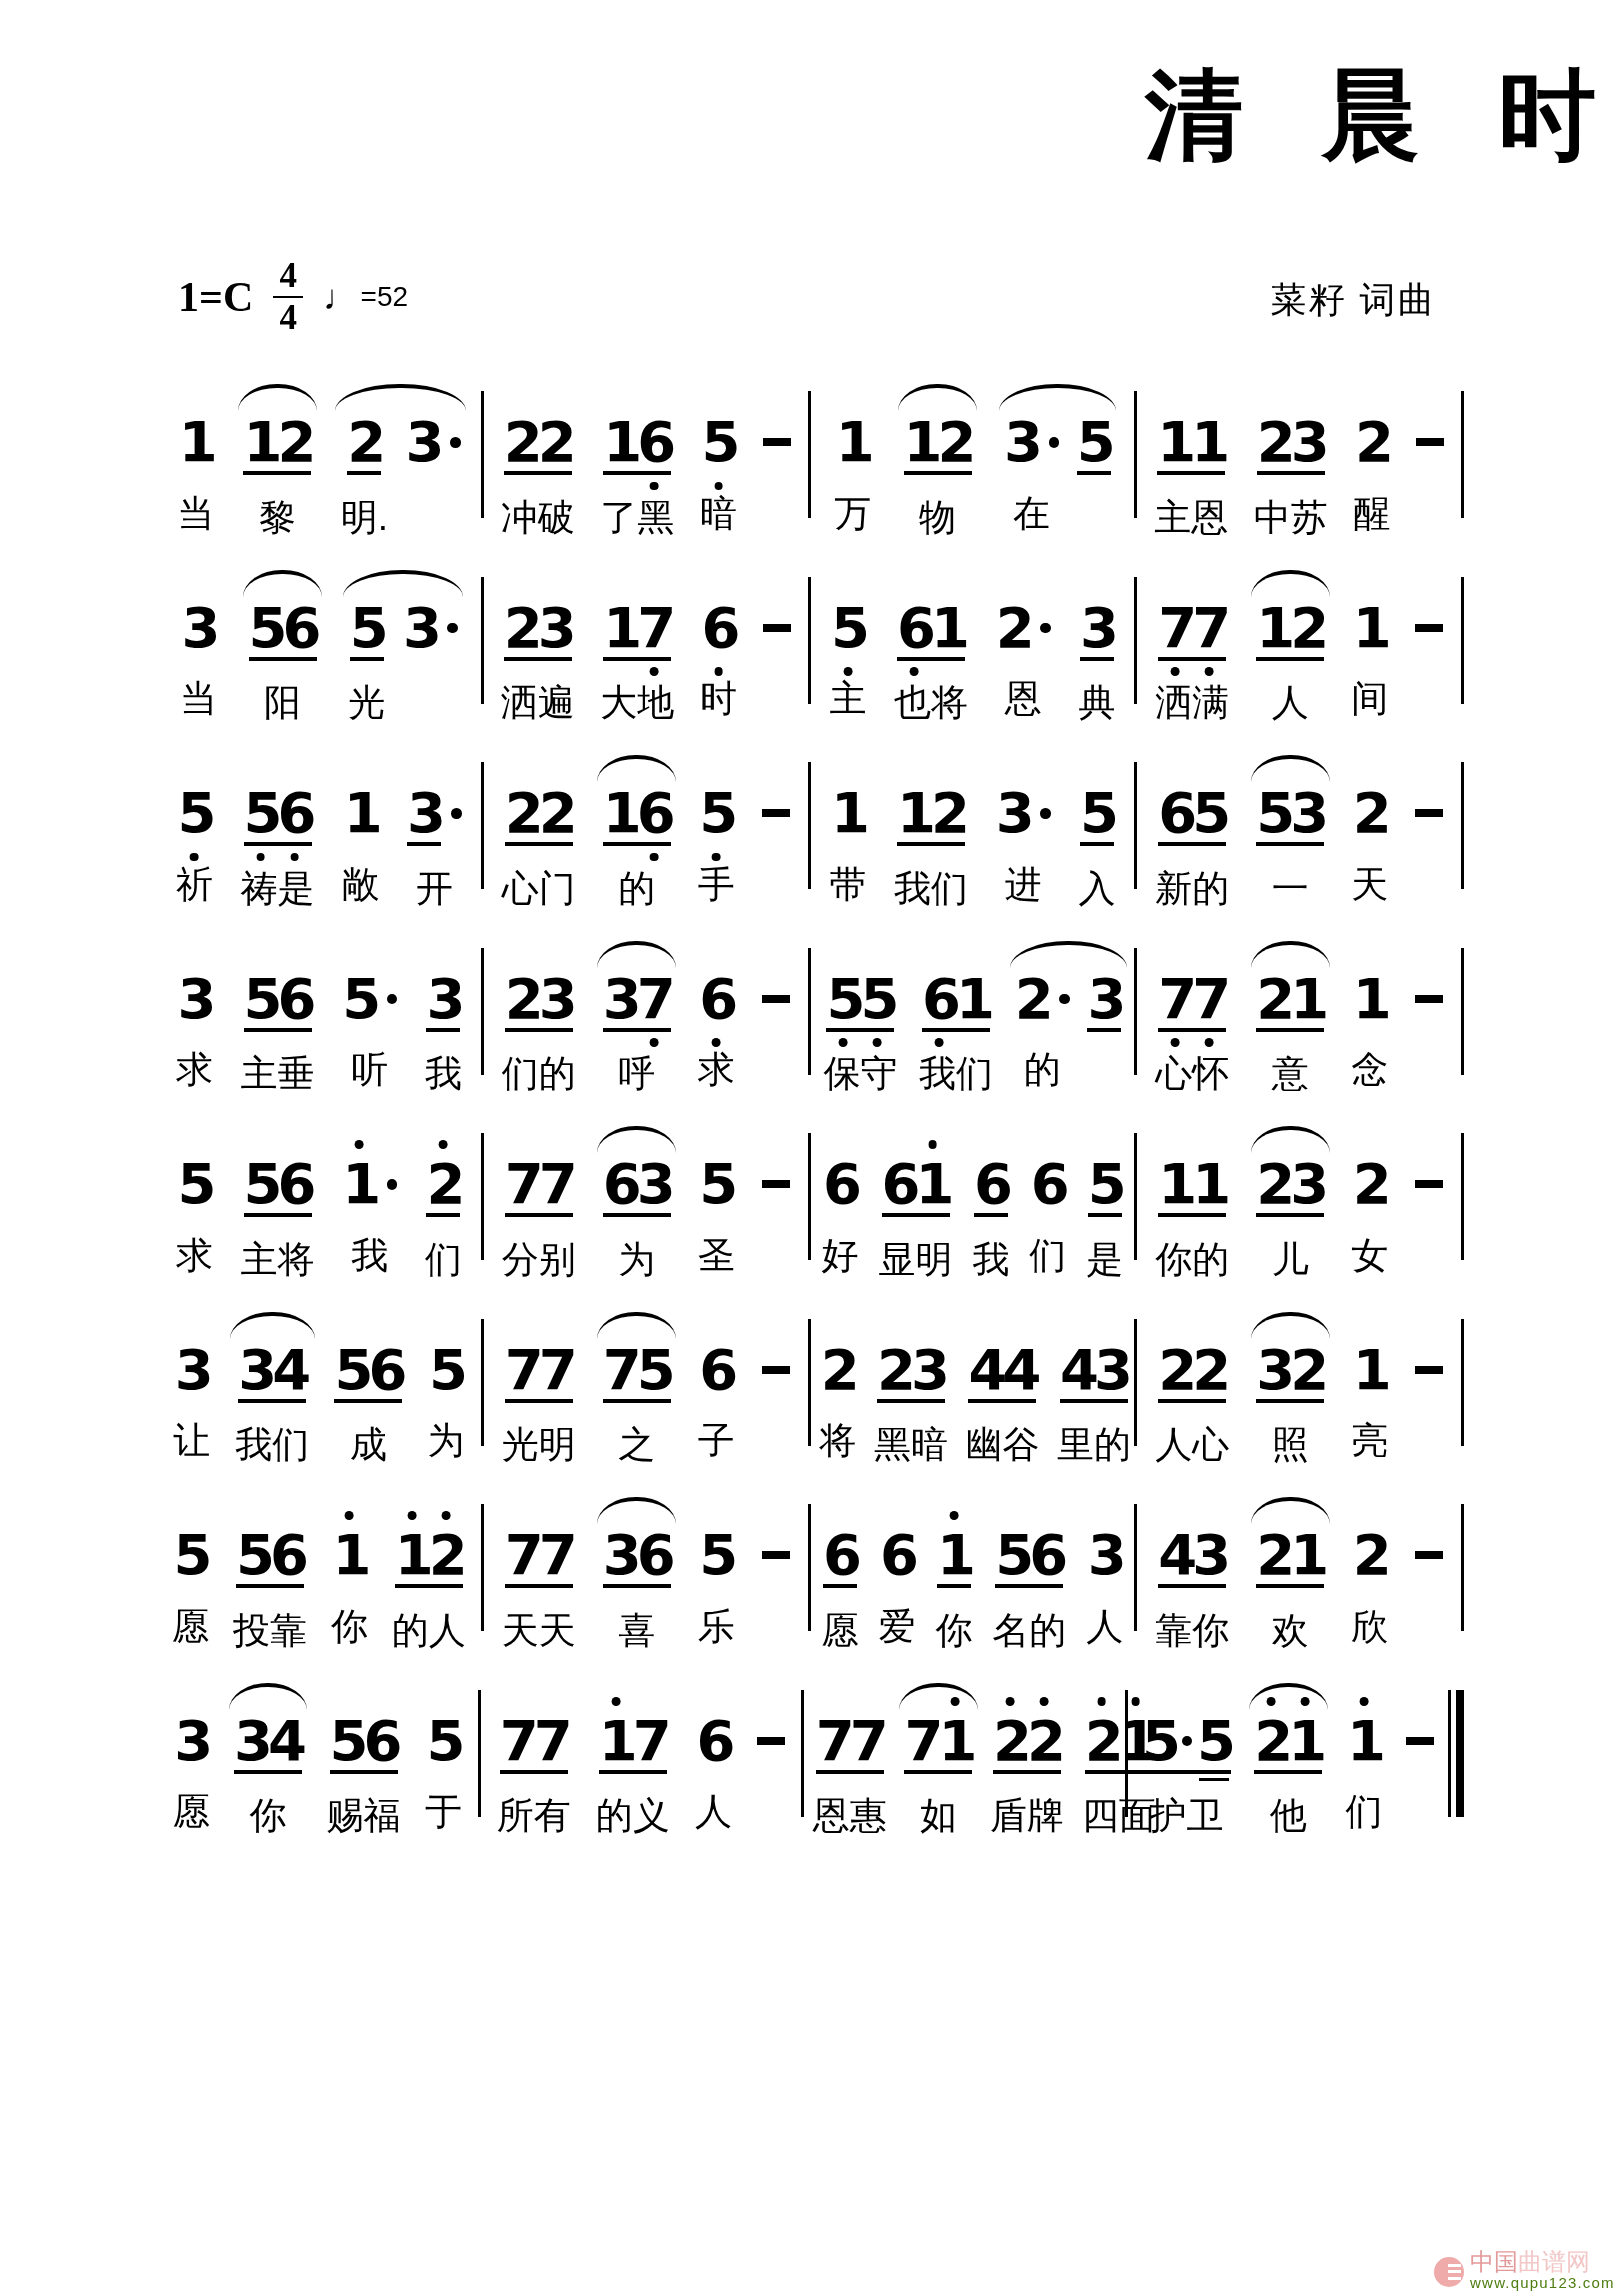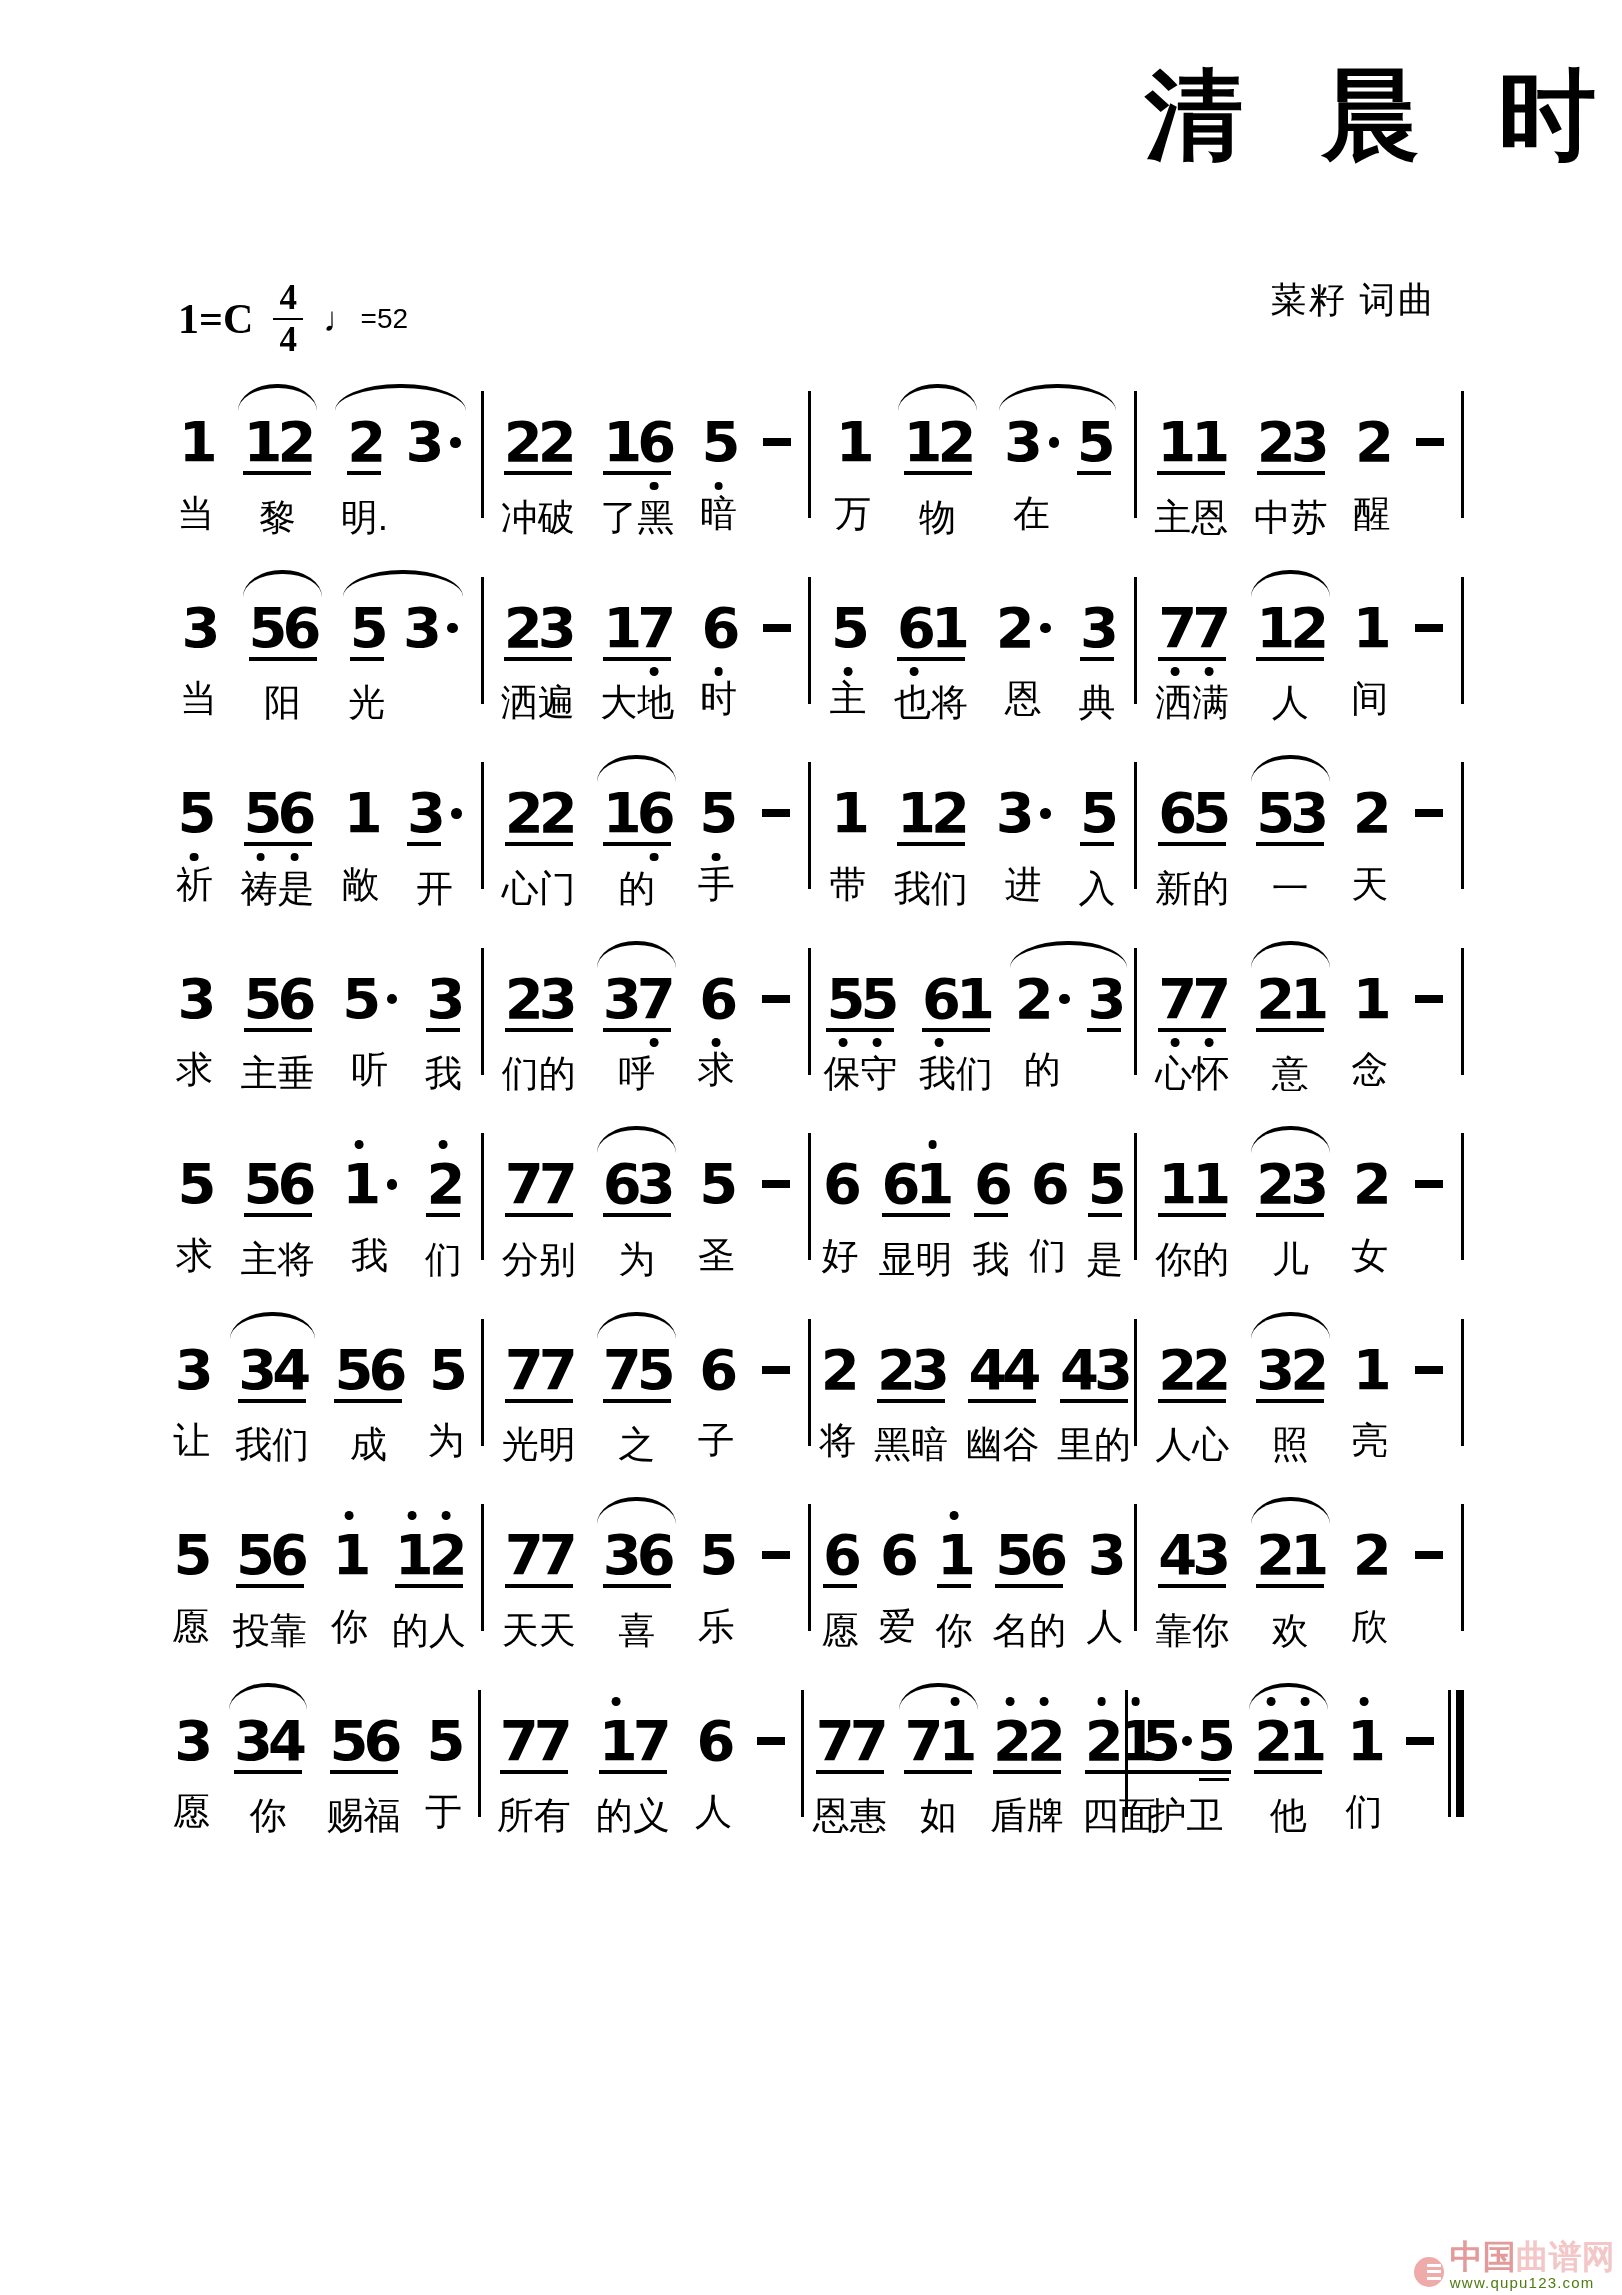--- a/index.html
+++ b/index.html
@@ -1,18 +1,18 @@
 <!DOCTYPE html>
 <html style="font-size:9.4px"><head>
 <meta charset="utf-8">
 <style>
   html,body{margin:0;padding:0;background:#fff;}
   body{width:1623px;height:2295px;position:relative;font-family:"Liberation Sans","DejaVu Sans",sans-serif;color:#000;overflow:hidden;}
   .title{position:absolute;top:51px;left:0;width:100%;text-align:right;font-size:98px;font-weight:bold;letter-spacing:27px;font-family:"Liberation Serif","DejaVu Serif",serif;}
-  .keyrow{position:absolute;top:272px;left:178px;display:flex;align-items:center;gap:20px;height:94px;}
+  .keyrow{position:absolute;top:250px;left:178px;display:flex;align-items:center;gap:20px;height:94px;}
   .keysig{font-size:42px;font-family:"Liberation Serif","DejaVu Serif",serif;font-weight:600;}
   .meter{display:flex;flex-direction:column;align-items:center;font-family:"Liberation Serif","DejaVu Serif",serif;font-weight:bold;font-size:35px;line-height:36px;}
   .meter .bar{width:30px;height:2.9px;background:#000;margin:1.2px 0;}
   .tempo{font-size:28px;display:flex;align-items:center;}
   .tempo .glyph{font-size:35px;margin-right:2.3px;}
   .credit{position:absolute;top:276px;right:187px;font-size:36px;letter-spacing:2.3px;}
   #lines{position:absolute;left:157px;top:377px;width:1307px;}
   .mline{display:flex;align-items:flex-start;padding-top:36px;margin-bottom:21px;}
   .measure{flex:1 1 0;display:flex;justify-content:space-evenly;align-items:flex-start;min-width:0;}
   .grp{position:relative;display:flex;}
@@ -33,21 +33,21 @@
   .lyr{font-size:37px;height:49px;line-height:49px;margin-top:17.5px;white-space:nowrap;font-weight:500;}
   .barline{width:2.9px;background:#000;height:127px;margin-top:-22px;flex:none;}
   .finalbar{display:flex;gap:4.7px;margin-top:-22px;flex:none;}
   .finalbar .thin{width:2.9px;height:127px;background:#000;}
   .finalbar .thick{width:8.2px;height:127px;background:#000;}
   .watermark{position:absolute;right:8.2px;bottom:4.7px;display:flex;align-items:flex-end;gap:5.8px;}
   .wlogo{width:30px;height:30px;border-radius:50%;background:#efaaaa;position:relative;overflow:hidden;flex:none;margin-bottom:3.5px;}
   .wlogo i{position:absolute;left:13.4px;width:13.4px;height:2.9px;background:#fff;}
   .wlogo i:nth-child(1){top:7px;}.wlogo i:nth-child(2){top:13.4px;}.wlogo i:nth-child(3){top:20px;}
   .wtext{display:flex;flex-direction:column;align-items:flex-start;line-height:1.05;}
-  .wname{font-size:33px;font-weight:bold;}
+  .wname{font-size:24px;font-weight:normal;}
   .wname .p1{color:#e39a9a;}
   .wname .p2{color:#f3c7c7;}
   .wurl{font-size:15px;color:#4d7c0f;letter-spacing:1.2px;}
 </style>
 </head>
 <body>
 
 <div class="title">清 晨 时</div>
 
 <div class="keyrow">

